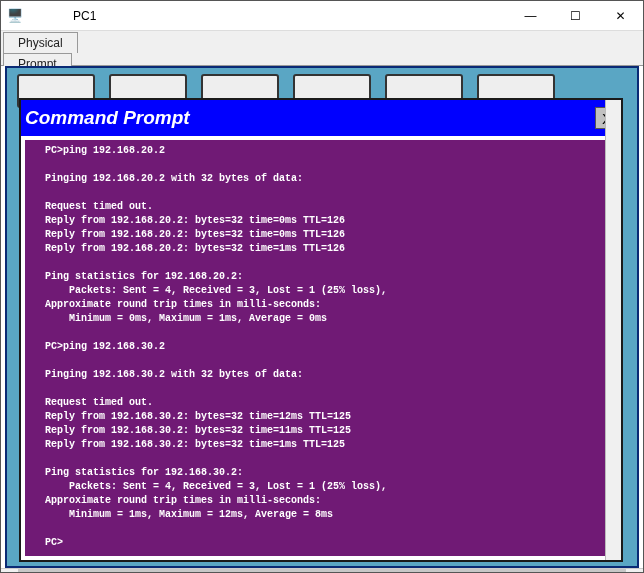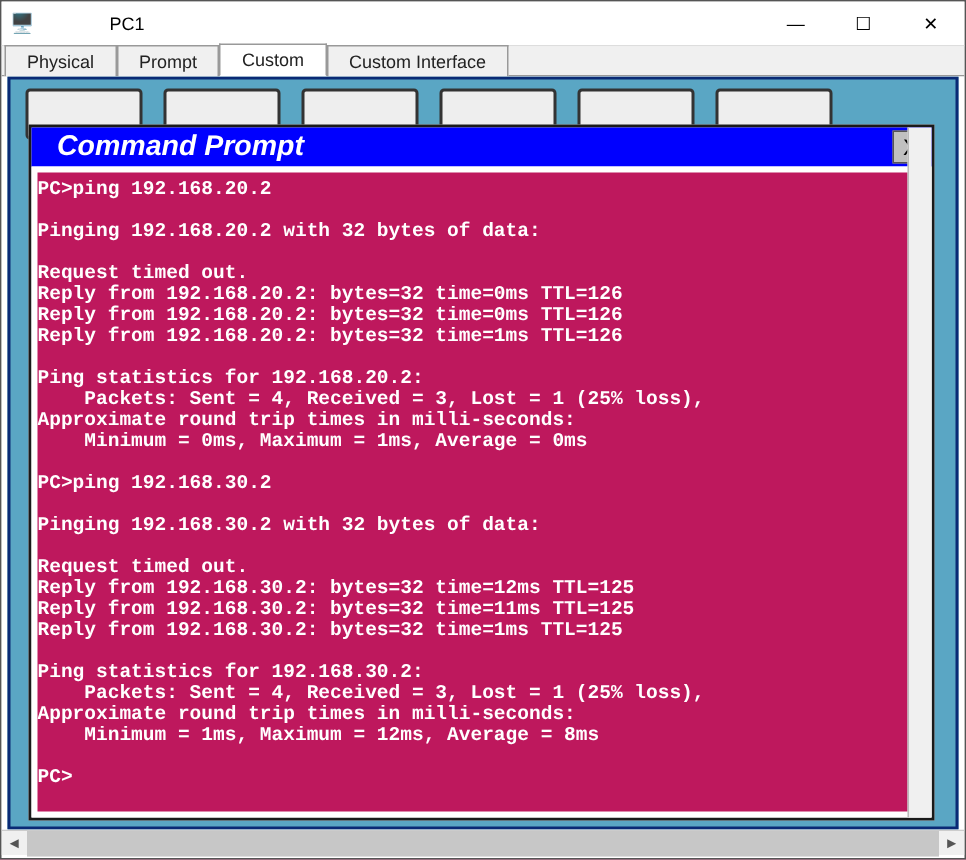--- a/index.html
+++ b/index.html
@@ -17,27 +17,28 @@
     background: #fff;
     display: flex;
     align-items: center;
     border-bottom: 1px solid #ddd;
   }
   .titlebar .icon-slot { width: 28px; display:flex; align-items:center; justify-content:center; }
   .titlebar .title { flex: 1; font-size: 12px; color: #000; margin-left: 44px; }
   .titlebar .win-controls { display: flex; }
   .win-btn { width: 45px; height: 29px; display:flex; align-items:center; justify-content:center; font-family: "Segoe UI", sans-serif; font-size: 12px; }
   .tabbar {
-    height: 20px;
+    height: 35px;
     background: #f0f0f0;
     border-bottom: 1px solid #999;
     display: flex;
-    align-items: flex-end;
+    align-items: flex-start;
     font-size: 12px;
     padding-left: 2px;
+    flex-direction: column;
   }
   .tab {
     padding: 3px 14px;
     border: 1px solid #999;
     border-bottom: none;
     background: #f0f0f0;
     margin-right: 0px;
     position: relative;
     top: 1px;
     color:#222;
@@ -75,30 +76,30 @@
   .cmd-window {
     position: absolute;
     top: 30px; left: 12px; right: 14px;
     bottom: 4px;
     border: 2px solid #1a1a1a;
     background: #fff;
     display:flex;
     flex-direction:column;
   }
   .cmd-title {
-    height: 26px;
+    height: 36px;
     background: #0000ff;
     color: #fff;
     font-family: "Arial", sans-serif;
     font-weight: bold;
     font-style: italic;
     font-size: 19px;
     display:flex;
     align-items:center;
-    padding-left: 17px;
+    padding-left: 4px;
   }
   .cmd-title .spacer { flex:1; }
   .cmd-close {
     width: 24px; height: 22px;
     background: #c0c0c0;
     color: #000;
     font-family: Arial, sans-serif;
     font-weight: normal;
     font-style: normal;
     font-size: 15px;
@@ -107,26 +108,26 @@
     margin-right: 2px;
   }
   .cmd-body-wrap {
     flex:1;
     background:#fff;
     padding: 4px;
     display:flex;
   }
   .cmd-body {
     flex:1;
-    background: #be185d;
+    background: #701a75;
     color: #fff;
     font-family: "Courier New", monospace;
-    font-size: 13px;
+    font-size: 10px;
     line-height: 14px;
-    padding: 4px 0;
+    padding: 4px 20px;
     white-space: pre;
     overflow: hidden;
     font-weight: bold;
     position:relative;
   }
   .cmd-scroll {
     position:absolute;
     top:0; right:0; bottom:0;
     width:16px;
     background:#f0f0f0;

